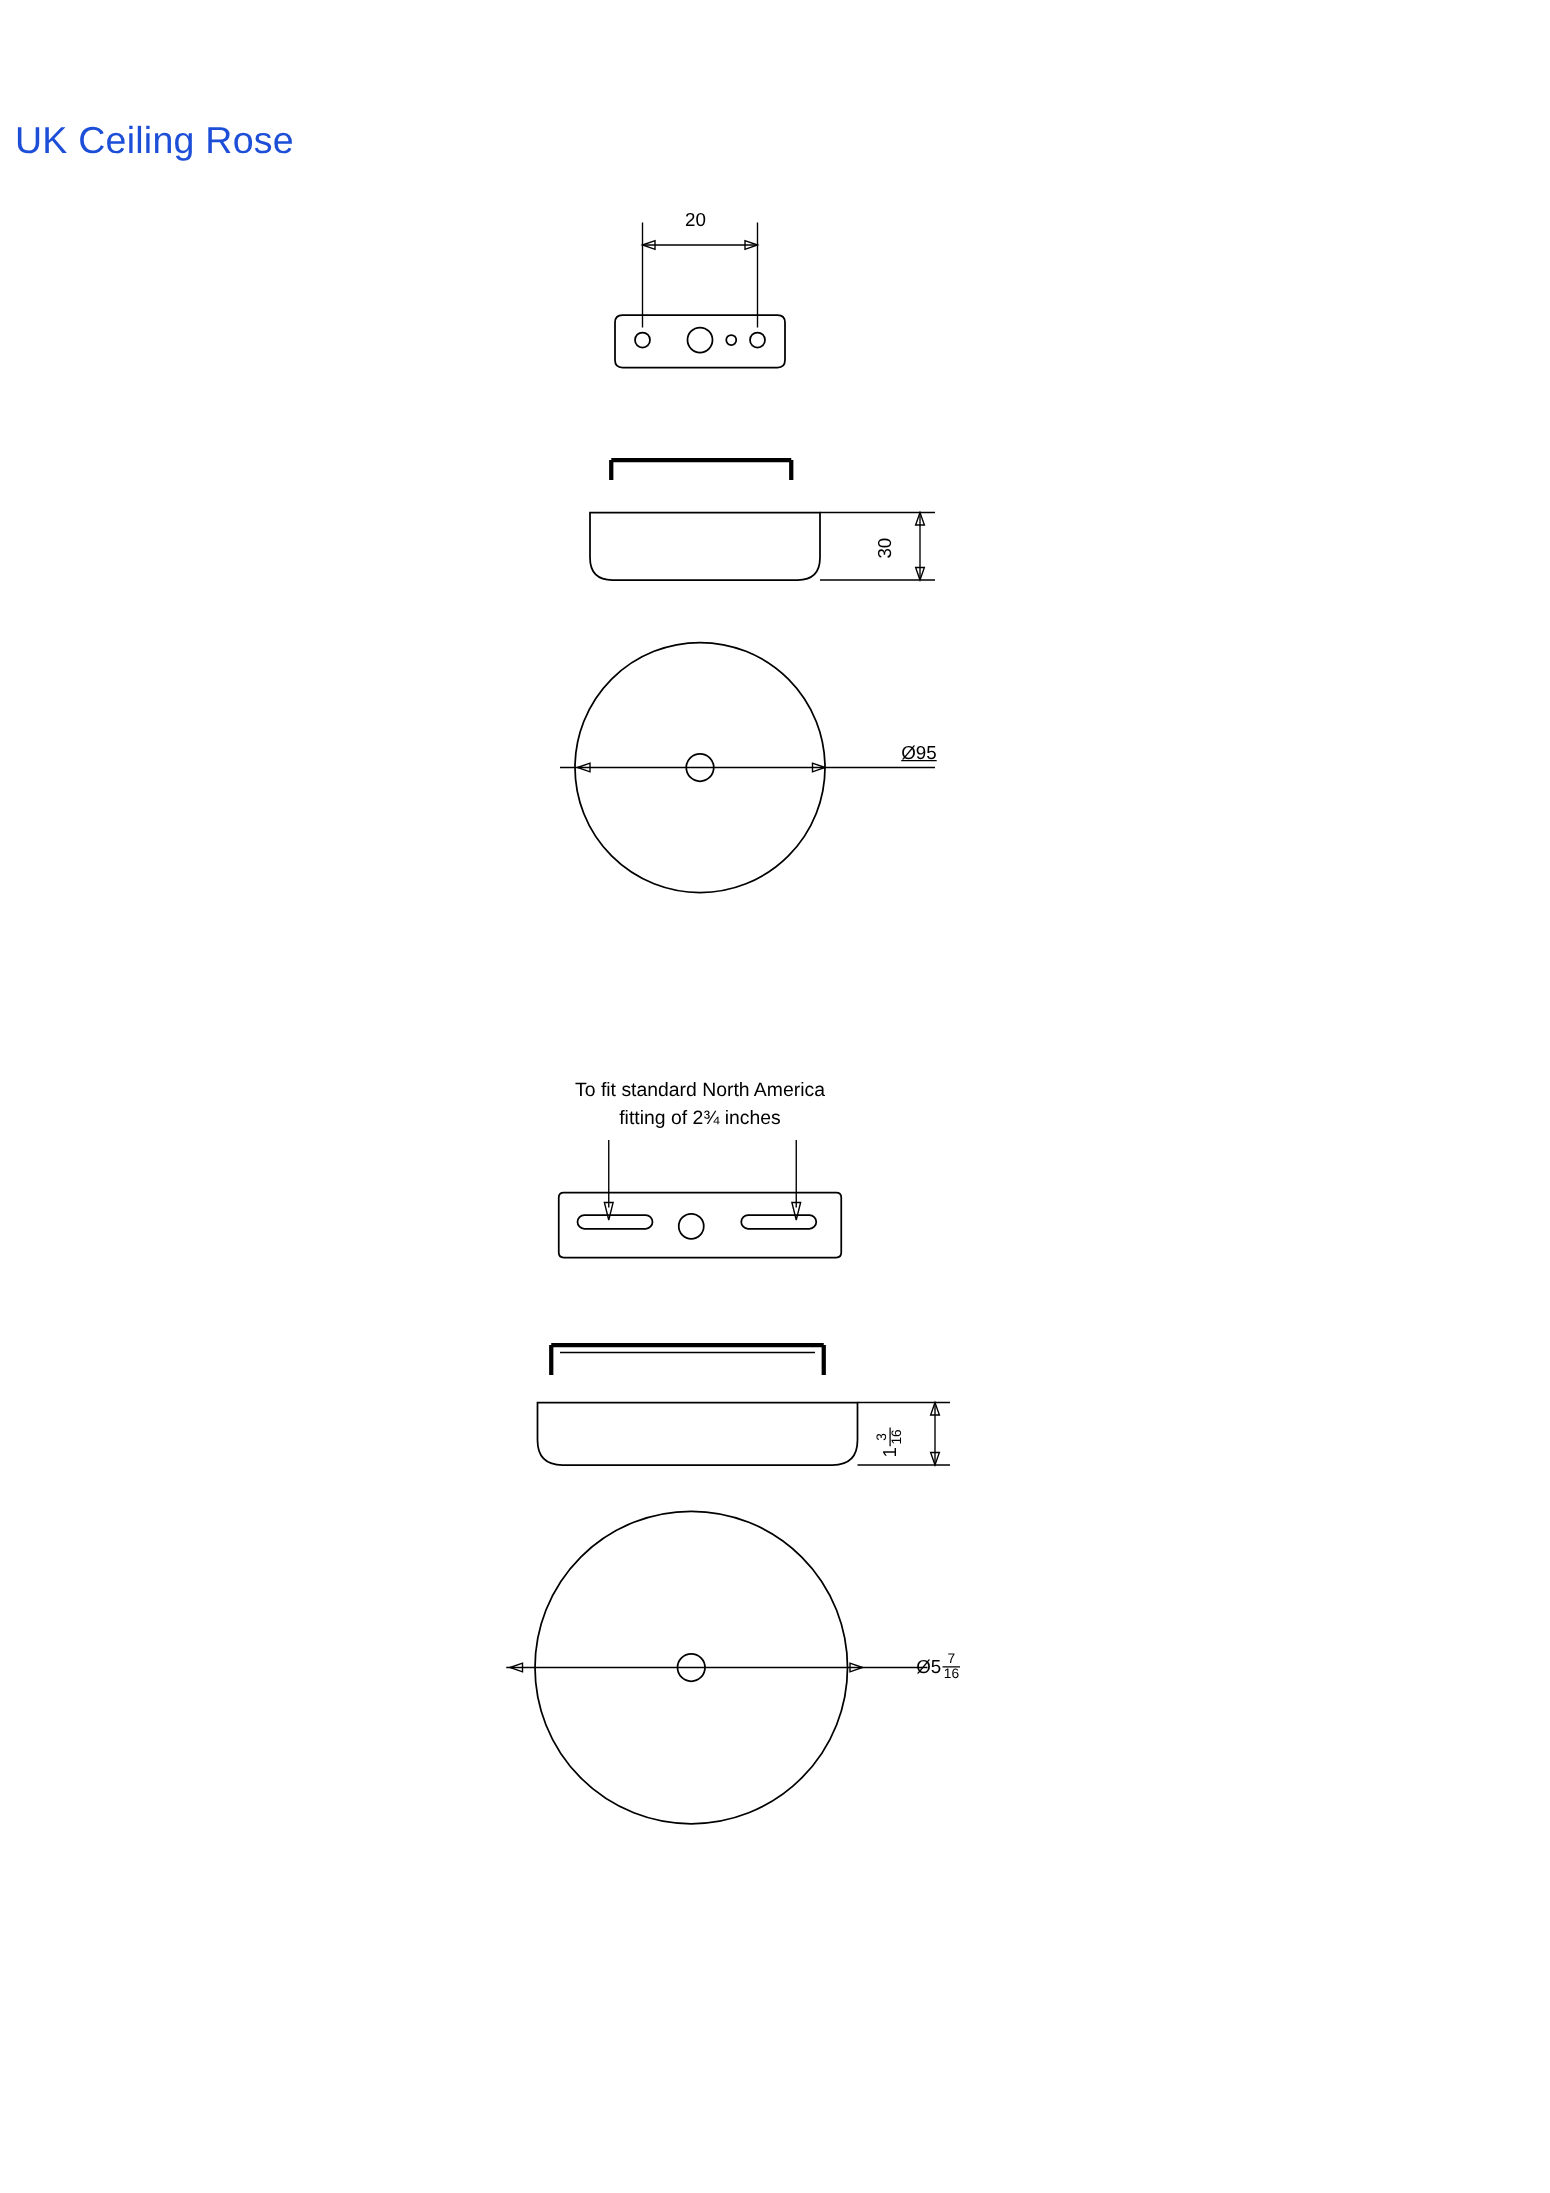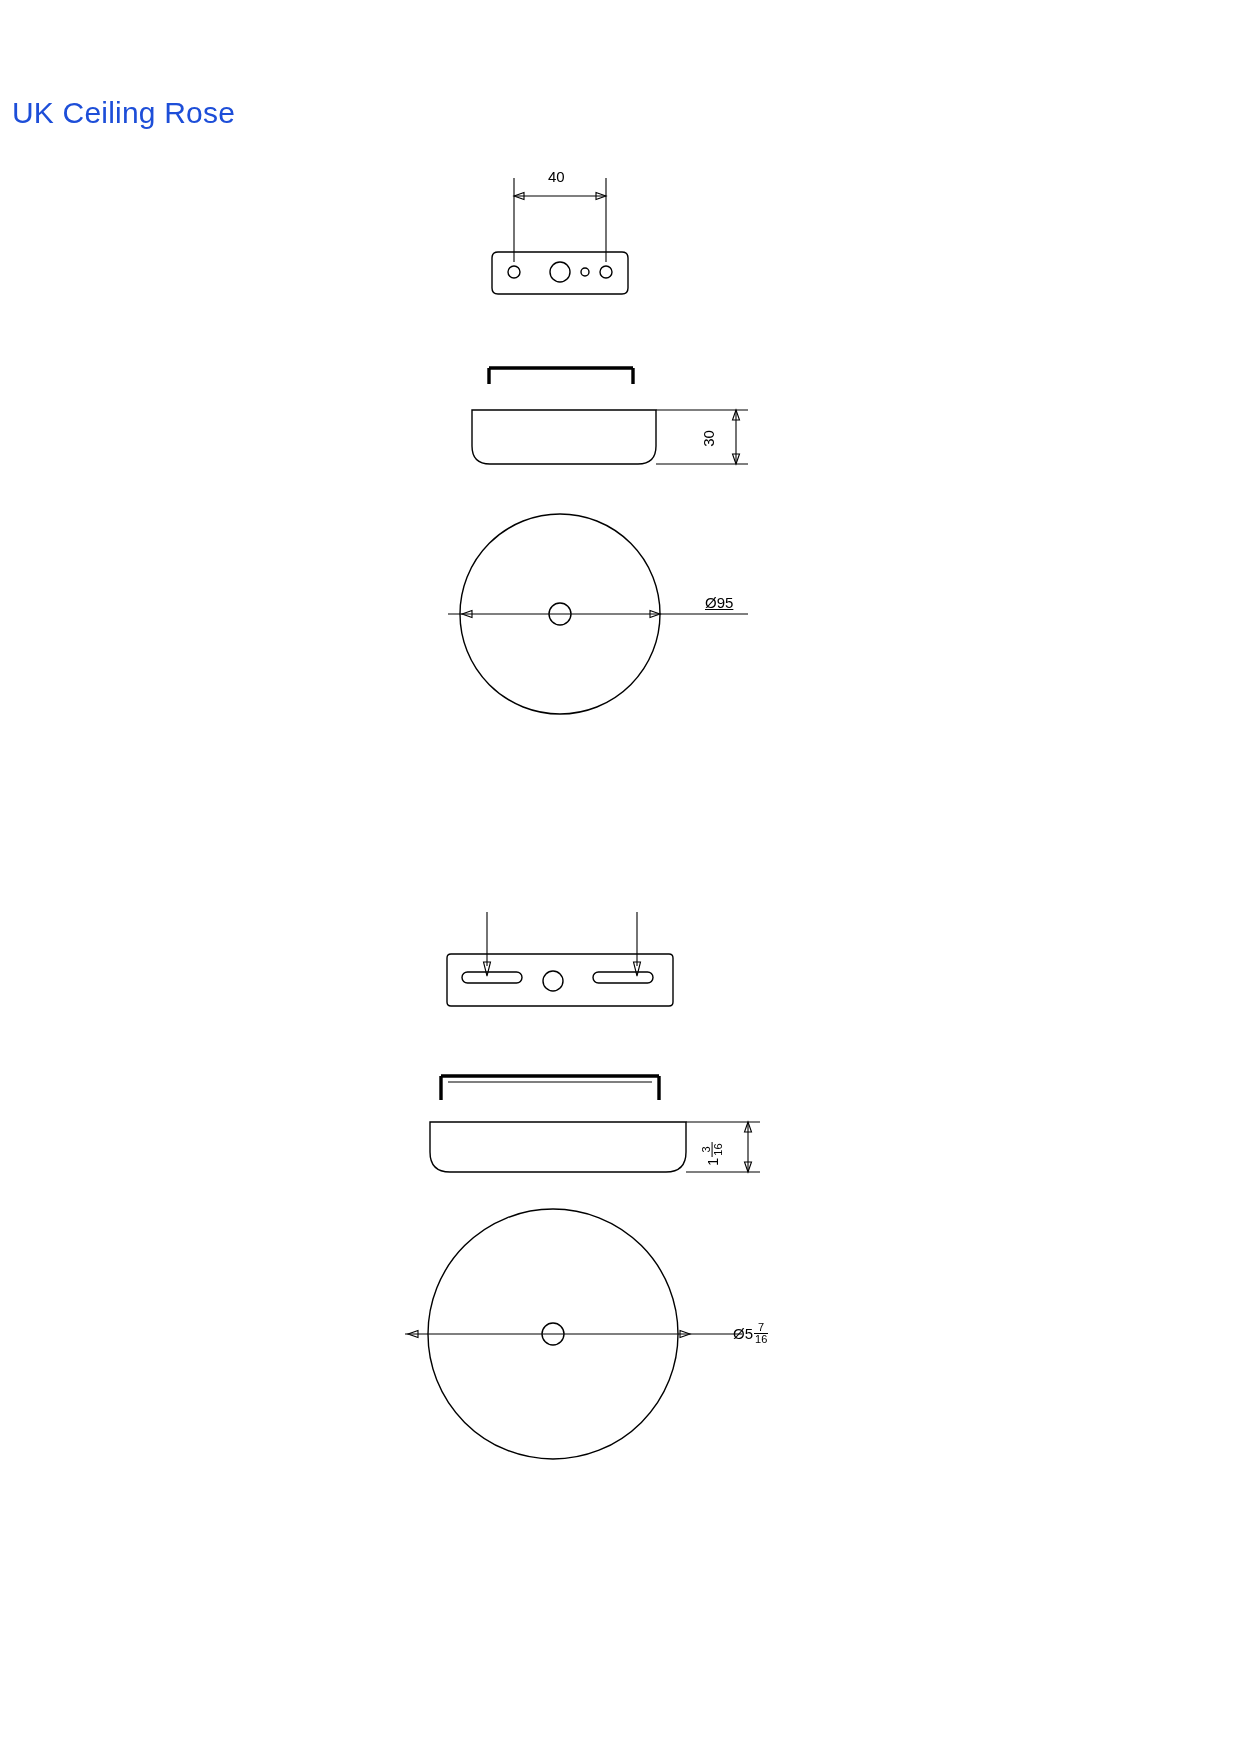--- a/index.html
+++ b/index.html
@@ -65,21 +65,21 @@
   .frac .den { display: block; padding: 0 1px; }
   .inline-dim { display: inline-flex; align-items: center; font-size: 15px; }
 </style>
 </head>
 <body>
 
 <div class="sheet">
 
   <div class="title" id="uk-title">UK Ceiling Rose</div>
 
-  <div class="dim-label" style="left:548px; top:168px;">40</div>
+  <div class="dim-label" style="left:548px; top:168px;">20</div>
 
   <svg id="svg-uk-bracket" style="left:0; top:0; width:1240px; height:320px;">
 
     <line class="ln-thin" x1="514" y1="196" x2="606" y2="196"></line>
     <path class="ln-thin" d="M514 196 L524 192.5 L524 199.5 Z" fill="#000"></path>
     <path class="ln-thin" d="M606 196 L596 192.5 L596 199.5 Z" fill="#000"></path>
 
     <line class="ln-thin" x1="514" y1="178" x2="514" y2="262"></line>
     <line class="ln-thin" x1="606" y1="178" x2="606" y2="262"></line>
 
@@ -100,32 +100,36 @@
     <path class="ln" d="M472 410 L656 410 L656 446 q0 18 -18 18 L490 464 q-18 0 -18 -18 Z"></path>
 
     <line class="ln-thin" x1="656" y1="410" x2="748" y2="410"></line>
     <line class="ln-thin" x1="656" y1="464" x2="748" y2="464"></line>
 
     <line class="ln-thin" x1="736" y1="410" x2="736" y2="464"></line>
     <path class="ln-thin" d="M736 410 L732.5 420 L739.5 420 Z" fill="#000"></path>
     <path class="ln-thin" d="M736 464 L732.5 454 L739.5 454 Z" fill="#000"></path>
   </svg>
 
-  <div class="dim-label" style="left:705px; top:594px;text-decoration:underline;">Ø95</div>
+  <div class="dim-label" style="left:721px; top:594px;text-decoration:underline;">Ø95</div>
 
   <svg id="svg-uk-plan" style="left:0; top:0; width:1240px; height:800px;">
     <circle class="ln" cx="560" cy="614" r="100"></circle>
     <circle class="ln" cx="560" cy="614" r="11"></circle>
 
     <line class="ln-thin" x1="448" y1="614" x2="748" y2="614"></line>
     <path class="ln-thin" d="M462 614 L472 610.5 L472 617.5 Z" fill="#000"></path>
     <path class="ln-thin" d="M660 614 L650 610.5 L650 617.5 Z" fill="#000"></path>
   </svg>
 
 
+  <div class="note" style="left:360px; top:862px;">
+    <span>To fit standard North America</span><br>
+    <span>fitting of 2¾ inches</span>
+  </div>
 
   <svg id="svg-na-bracket" style="left:0; top:0; width:1240px; height:1060px;">
 
     <line class="ln-thin" x1="487" y1="912" x2="487" y2="966"></line>
     <path class="ln-thin" d="M487 976 L483.5 962 L490.5 962 Z" fill="#000"></path>
     <line class="ln-thin" x1="637" y1="912" x2="637" y2="966"></line>
     <path class="ln-thin" d="M637 976 L633.5 962 L640.5 962 Z" fill="#000"></path>
 
     <path class="ln" d="M447 958 q0 -4 4 -4 L669 954 q4 0 4 4 L673 1002 q0 4 -4 4 L451 1006 q-4 0 -4 -4 Z"></path>
 

